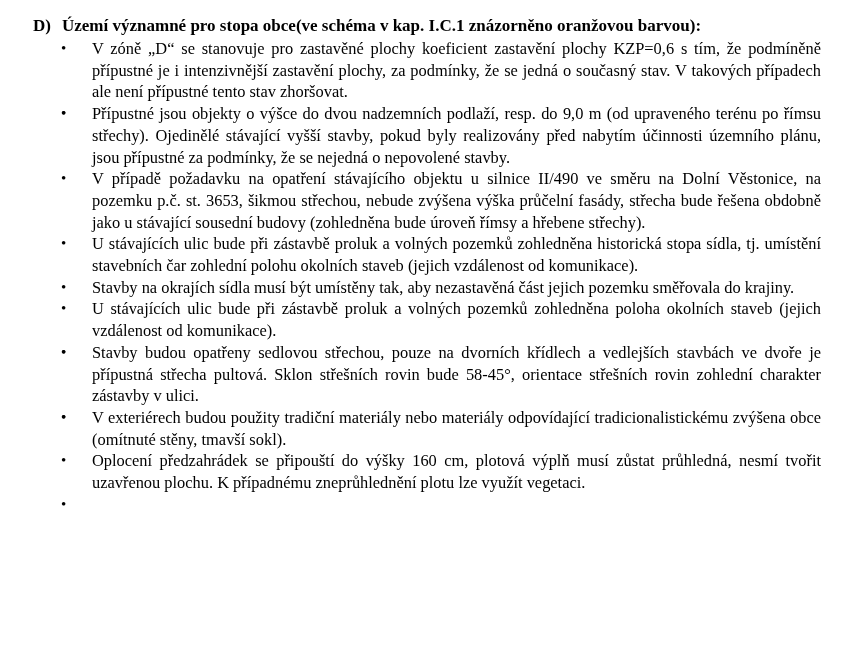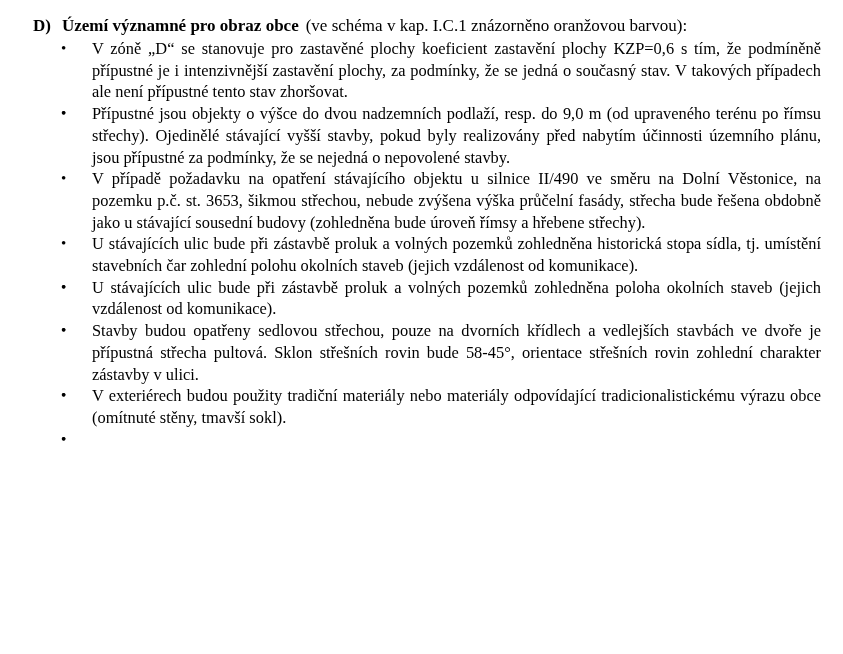--- a/index.html
+++ b/index.html
@@ -28,22 +28,21 @@
     line-height: 22px;
     font-weight: bold;
   }
   .h-label {
     flex: 0 0 29px;
   }
   .h-body {
     flex: 1 1 auto;
   }
   .h-note {
-    font-weight: normal;
-    margin-left: 7px;
+    font-weight: bold;
   }
   ul.bullets {
     list-style: none;
     margin: 1px 0 0 0;
     padding: 0;
     font-size: 16.4px;
     line-height: 21.7px;
   }
   ul.bullets li {
     position: relative;
@@ -57,21 +56,21 @@
     font-size: 15px;
   }
 </style>
 </head>
 <body>
 
 <div class="page">
 
   <div class="heading">
     <span class="h-label">D)</span>
-    <span class="h-body"><span>Území významné pro obraz obce</span><span class="h-note">(ve schéma v kap. I.C.1 znázorněno oranžovou barvou):</span></span>
+    <span class="h-body"><span>Území významné pro stopa obce</span><span class="h-note">(ve schéma v kap. I.C.1 znázorněno oranžovou barvou):</span></span>
   </div>
 
   <ul class="bullets">
     <li>
       <span class="bullet">•</span>
       <span>V zóně „D“ se stanovuje pro zastavěné plochy koeficient zastavění plochy KZP=0,6 s tím, že podmíněně přípustné je i intenzivnější zastavění plochy, za podmínky, že se jedná o současný stav. V takových případech ale není přípustné tento stav zhoršovat.</span>
     </li>
     <li>
       <span class="bullet">•</span>
     </li>
@@ -82,40 +81,42 @@
     <li>
       <span class="bullet">•</span>
       <span>V případě požadavku na opatření stávajícího objektu u silnice II/490 ve směru na Dolní Věstonice, na pozemku p.č. st. 3653, šikmou střechou, nebude zvýšena výška průčelní fasády, střecha bude řešena obdobně jako u stávající sousední budovy (zohledněna bude úroveň římsy a hřebene střechy).</span>
     </li>
     <li>
       <span class="bullet">•</span>
       <span>U stávajících ulic bude při zástavbě proluk a volných pozemků zohledněna historická stopa sídla, tj. umístění stavebních čar zohlední polohu okolních staveb (jejich vzdálenost od komunikace).</span>
     </li>
     <li>
       <span class="bullet">•</span>
+      <span>Stavby na okrajích sídla musí být umístěny tak, aby nezastavěná část jejich pozemku směřovala do krajiny.</span>
     </li>
     <li>
       <span class="bullet">•</span>
       <span>U stávajících ulic bude při zástavbě proluk a volných pozemků zohledněna poloha okolních staveb (jejich vzdálenost od komunikace).</span>
     </li>
     <li>
       <span class="bullet">•</span>
     </li>
     <li>
       <span class="bullet">•</span>
       <span>Stavby budou opatřeny sedlovou střechou, pouze na dvorních křídlech a vedlejších stavbách ve dvoře je přípustná střecha pultová. Sklon střešních rovin bude 58-45°, orientace střešních rovin zohlední charakter zástavby v ulici.</span>
     </li>
     <li>
       <span class="bullet">•</span>
     </li>
     <li>
       <span class="bullet">•</span>
-      <span>V exteriérech budou použity tradiční materiály nebo materiály odpovídající tradicionalistickému výrazu obce (omítnuté stěny, tmavší sokl).</span>
+      <span>V exteriérech budou použity tradiční materiály nebo materiály odpovídající tradicionalistickému zvýšena obce (omítnuté stěny, tmavší sokl).</span>
     </li>
     <li>
       <span class="bullet">•</span>
+      <span>Oplocení předzahrádek se připouští do výšky 160 cm, plotová výplň musí zůstat průhledná, nesmí tvořit uzavřenou plochu. K případnému zneprůhlednění plotu lze využít vegetaci.</span>
     </li>
     <li>
       <span class="bullet">•</span>
     </li>
   </ul>
 
 </div>
 
 </body></html>

